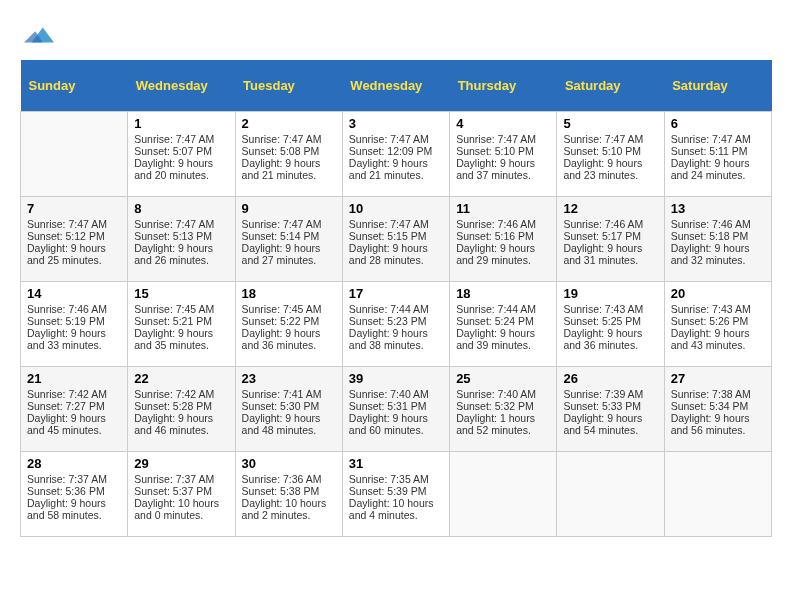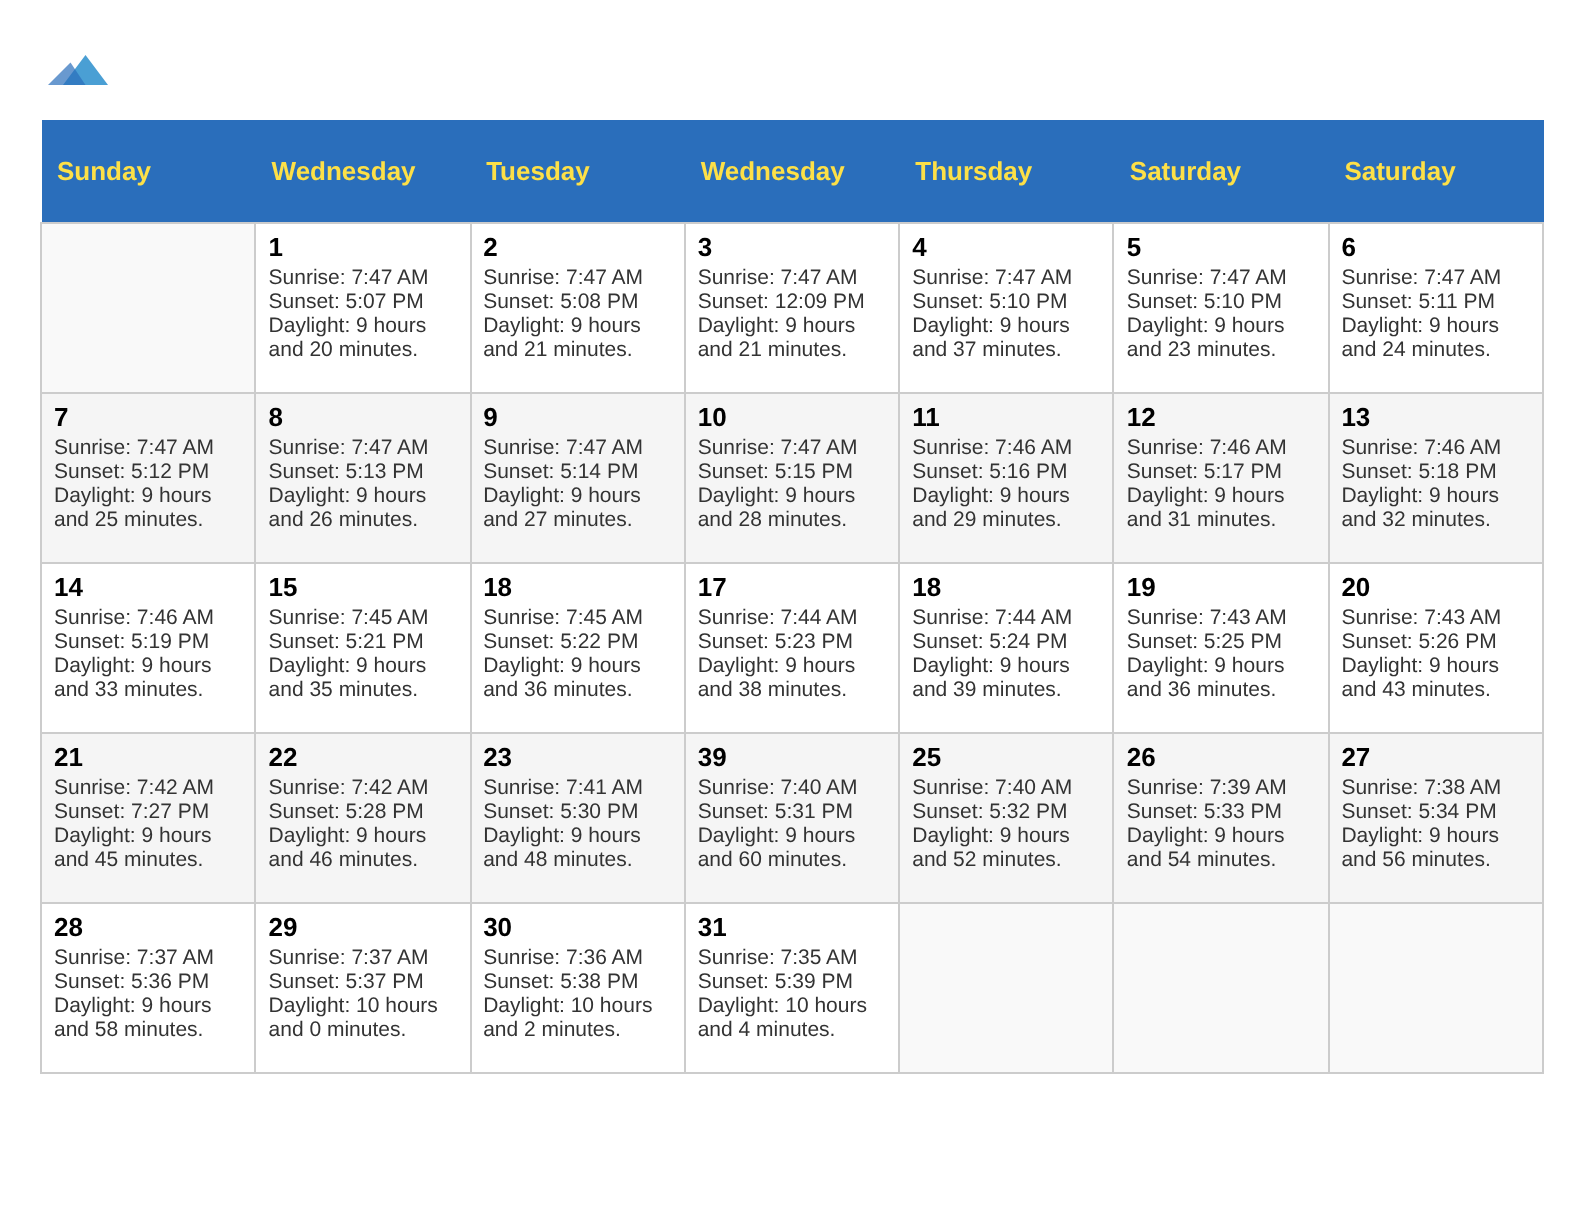--- a/index.html
+++ b/index.html
@@ -266,21 +266,21 @@
         <td>
           <div class="day-num">39</div>
           <div>Sunrise: 7:40 AM</div>
           <div>Sunset: 5:31 PM</div>
           <div>Daylight: 9 hours and 60 minutes.</div>
         </td>
         <td>
           <div class="day-num">25</div>
           <div>Sunrise: 7:40 AM</div>
           <div>Sunset: 5:32 PM</div>
-          <div>Daylight: 9 hours and 52 minutes.</div>
+          <div>Daylight: 1 hours and 52 minutes.</div>
         </td>
         <td>
           <div class="day-num">26</div>
           <div>Sunrise: 7:39 AM</div>
           <div>Sunset: 5:33 PM</div>
           <div>Daylight: 9 hours and 54 minutes.</div>
         </td>
         <td>
           <div class="day-num">27</div>
           <div>Sunrise: 7:38 AM</div>

